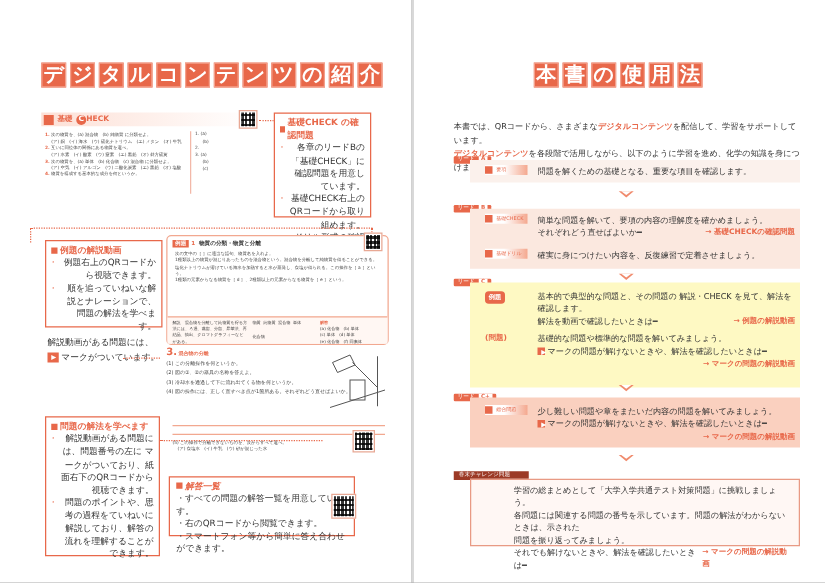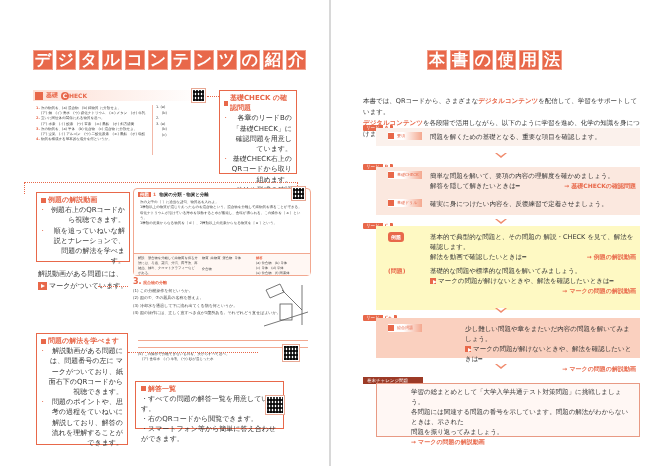--- a/index.html
+++ b/index.html
@@ -216,21 +216,21 @@
         <span class="sq"></span>
         <span>問題の解法を学べます</span>
       </div>
     <ul>
       <li>解説動画がある問題には、問題番号の左に マークがついており、紙面右下のQRコードから視聴できます。</li>
       <li>問題のポイントや、思考の過程をていねいに解説しており、解答の流れを理解することができます。</li>
     </ul>
   </div>
 
   <div class="answer-box">
-    <div class="callout head" style="position:static;border:none;padding:0;"><span class="sq" style="width:5px;height:5px;background:#e8684a;display:inline-block;margin-right:2px;"></span><span style="color:#e8684a;font-weight:bold;">解答一覧</span></div>
+    <div class="callout head" style="position:static;border:none;padding:0;"><span class="sq" style="width:5px;height:5px;background:#e8684a;display:inline-block;margin-right:2px;"></span><span style="color:#e8684a;font-weight:bold;font-style:italic;">解答一覧</span></div>
     <div>・<span>すべての問題の解答一覧を用意しています。</span></div>
     <div>・<span>右のQRコードから閲覧できます。</span></div>
     <div>・<span>スマートフォン等から簡単に答え合わせができます。</span></div>
   </div>
   <div class="qr" style="position:absolute;left:265px;top:395px;width:20px;height:20px;">
       <div class="qr-inner"></div>
     </div>
 </div>
 
 <div class="spine"></div>
@@ -273,21 +273,21 @@
   </div>
 <div class="band band-b">
   <div class="row" style="left:12px;top:4px;width:248px;">
     <span class="chip">
         <span class="sq"></span>
         <span>基礎CHECK</span>
       </span>
     <div style="flex:1;">
       <div>簡単な問題を解いて、要項の内容の理解度を確かめましょう。</div>
       <div style="display:flex;justify-content:space-between;">
-        <span>解答を隠して解きたいときは━</span>
+        <span>それぞれどう直せばよいか━</span>
         <span class="link">→ 基礎CHECKの確認問題</span>
       </div>
     </div>
   </div>
   <div class="row" style="left:12px;top:32px;">
     <span class="chip">
         <span class="sq"></span>
         <span>基礎ドリル</span>
       </span>
     <span>確実に身につけたい内容を、反復練習で定着させましょう。</span>
@@ -324,32 +324,33 @@
 <div class="level-tag" style="left:363px;top:315px;">
     <span>リード</span>
     <span class="lv">C+</span>
   </div>
 <div class="band band-d">
   <div class="row" style="left:12px;top:6px;width:248px;">
     <span class="chip">
         <span class="sq"></span>
         <span>総合問題</span>
       </span>
-    <div style="flex:1;margin-left:35px;">
+    <div style="flex:1;">
       <div>少し難しい問題や章をまたいだ内容の問題を解いてみましょう。</div>
       <div><span class="play-mark" style="width:6px;height:6px;"></span><span>マークの問題が解けないときや、解法を確認したいときは━</span></div>
       <div style="text-align:right;"><span class="link">→ マークの問題の解説動画</span></div>
     </div>
   </div>
 </div>
 <div class="arrow-down" style="top:364px;"></div>
 
 <div class="challenge-tag">巻末チャレンジ問題</div>
 <div class="band band-e">
   <div style="position:absolute;left:34px;top:3px;right:6px;">
     <div>学習の総まとめとして「大学入学共通テスト対策問題」に挑戦しましょう。</div>
     <div>各問題には関連する問題の番号を示しています。問題の解法がわからないときは、示された</div>
     <div>問題を振り返ってみましょう。</div>
     <div style="display:flex;justify-content:space-between;">
+      <span>それでも解けないときや、解法を確認したいときは━</span>
       <span class="link">→ マークの問題の解説動画</span>
     </div>
   </div>
 </div>
 
 </body></html>

